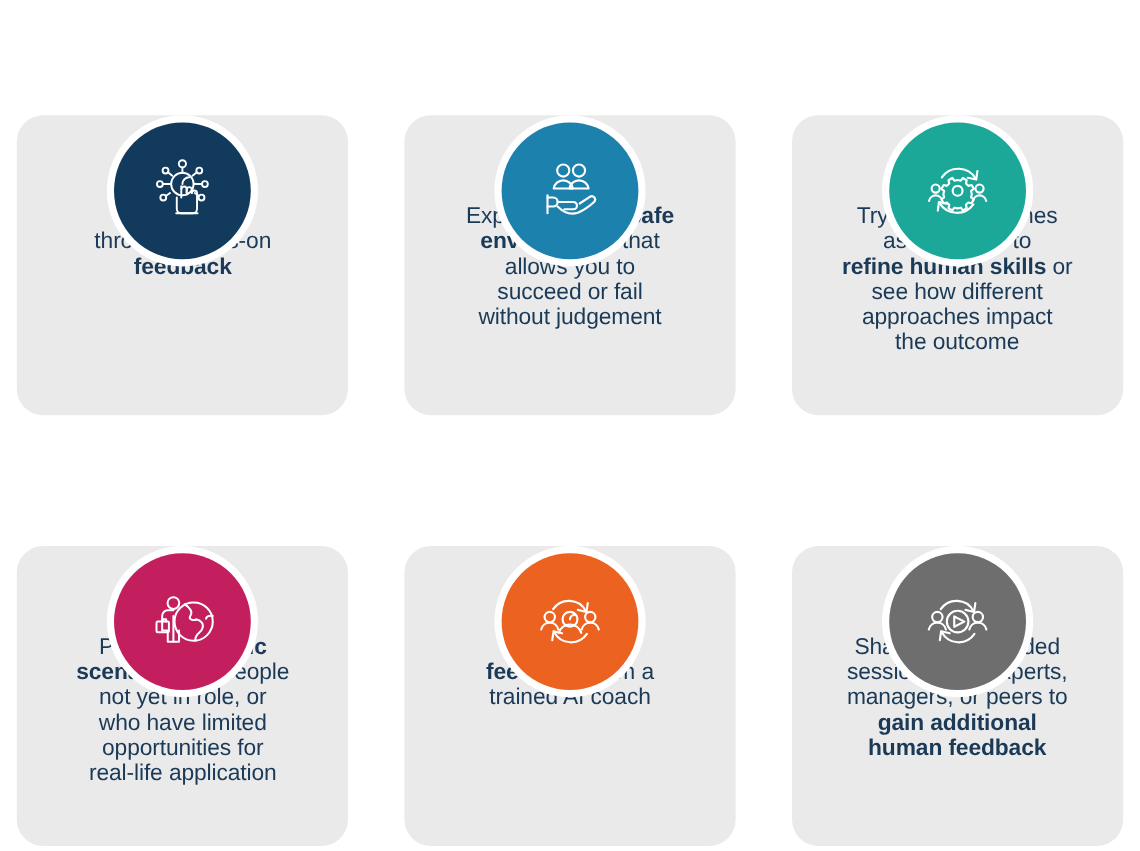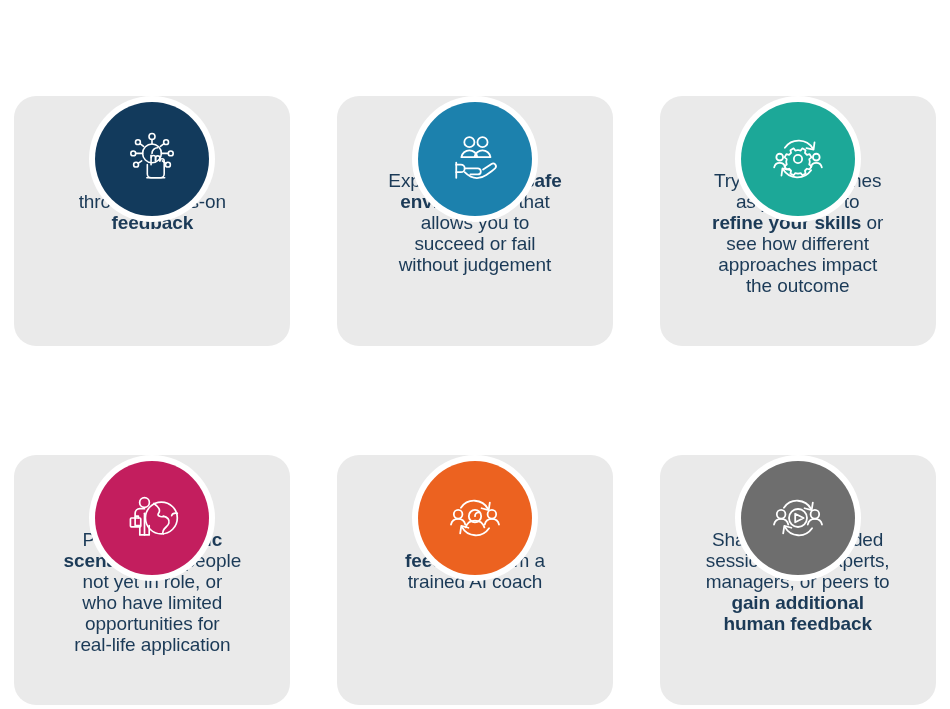--- a/index.html
+++ b/index.html
@@ -161,21 +161,21 @@
             <path d="M14.4 49.6 L15.4 42 L23 43.6"></path>
             <circle cx="32" cy="32" r="4.4"></circle>
             <path d="M32 22.4 l2.9 .6 1.8-2.4 3.4 2 -.7 2.9 2.1 2.1 2.9-.7 2 3.4 -2.4 1.8 .6 2.9 -.6 2.9 2.4 1.8 -2 3.4 -2.9-.7 -2.1 2.1 .7 2.9 -3.4 2 -1.8-2.4 -2.9 .6 -2.9-.6 -1.8 2.4 -3.4-2 .7-2.9 -2.1-2.1 -2.9 .7 -2-3.4 2.4-1.8 -.6-2.9 .6-2.9 -2.4-1.8 2-3.4 2.9 .7 2.1-2.1 -.7-2.9 3.4-2 1.8 2.4 z"></path>
             <circle cx="12.5" cy="30" r="3.6"></circle>
             <path d="M6.6 41 a6 6 0 0 1 11.8 0"></path>
             <circle cx="51.5" cy="30" r="3.6"></circle>
             <path d="M45.6 41 a6 6 0 0 1 11.8 0"></path>
           </svg>
         </div>
       </div>
-      <div class="card-text" style="color: rgb(27, 58, 87);">Try it as many times<br>as you'd like to<br><b>refine your skills</b> or<br>see how different<br>approaches impact<br>the outcome</div>
+      <div class="card-text" style="color: rgb(27, 58, 87);">Try it as many times<br>as you'd like to<br><b>refine human skills</b> or<br>see how different<br>approaches impact<br>the outcome</div>
     </div>
   </div>
 
   <div class="card-slot">
     <div class="card" style="background: rgb(234, 234, 234);">
       <div class="icon-badge">
         <div class="icon-disc" style="background:#C31E5E">
           <svg viewBox="0 0 64 64" fill="none" stroke="#ffffff" stroke-width="1.8" stroke-linecap="round" stroke-linejoin="round">
             <circle cx="42" cy="32" r="17"></circle>
             <path d="M34 16.5 c5 3.5 7.5 7 5 10.5 c-2 2.8 2 4 5 3.5"></path>

